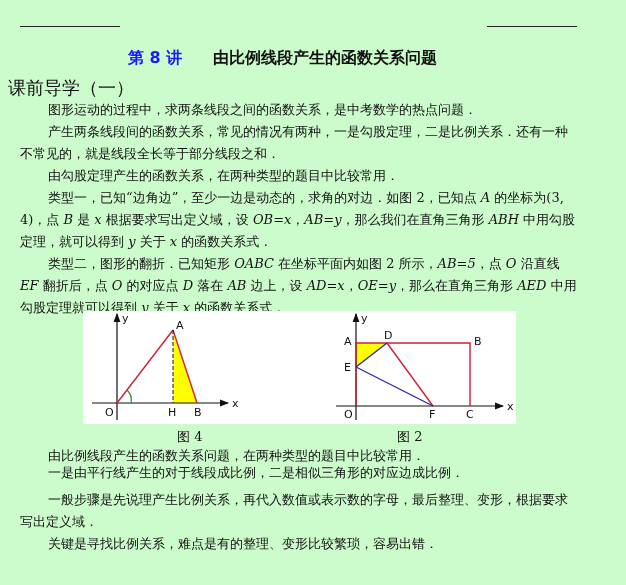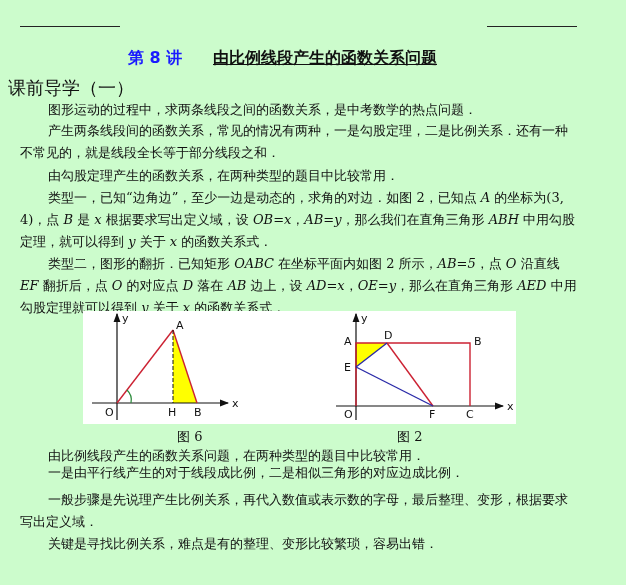--- a/index.html
+++ b/index.html
@@ -13,21 +13,21 @@
   }
   .rule { position: absolute; top: 26px; height: 1px; background: #222; }
   .rule.left { left: 20px; width: 100px; }
   .rule.right { left: 487px; width: 90px; }
   .title {
     position: absolute; top: 48px; left: 0; width: 626px;
     font-family: "DejaVu Sans", "Liberation Sans", sans-serif;
     font-weight: bold; font-size: 16px; white-space: nowrap;
   }
   .title .lecture { position: absolute; left: 128px; color: #1a1aff; }
-  .title .topic { position: absolute; left: 213px; color: #111; text-decoration: underline; }
+  .title .topic { position: absolute; left: 213px; color: #111; }
   .section-heading {
     position: absolute; top: 76px; left: 8px;
     font-family: "DejaVu Sans", "Liberation Sans", sans-serif;
     font-size: 18px; color: #111; white-space: nowrap;
   }
   .para {
     position: absolute; left: 20px; width: 560px;
     font-size: 13px; line-height: 22px; text-indent: 28px;
     margin: 0; white-space: normal;
   }
@@ -48,21 +48,21 @@
 <div class="rule right"></div>
 
 <div class="title">
   <span class="lecture">第 8 讲</span>
   <span class="topic">由比例线段产生的函数关系问题</span>
 </div>
 
 <div class="section-heading">课前导学（一）</div>
 
 <p class="para" style="top:99px;">图形运动的过程中，求两条线段之间的函数关系，是中考数学的热点问题．</p>
-<p class="para" style="top:121px;font-family:Liberation Mono, monospace;">产生两条线段间的函数关系，常见的情况有两种，一是勾股定理，二是比例关系．还有一种不常见的，就是线段全长等于部分线段之和．</p>
+<p class="para" style="top:121px;">产生两条线段间的函数关系，常见的情况有两种，一是勾股定理，二是比例关系．还有一种不常见的，就是线段全长等于部分线段之和．</p>
 <p class="para" style="top:165px;">由勾股定理产生的函数关系，在两种类型的题目中比较常用．</p>
 
 <p class="para" style="top:187px;"><span>类型一，已知“边角边”，至少一边是动态的，求角的对边．如图 2，已知点 </span><i>A</i><span> 的坐标为(3, 4)，点 </span><i>B</i><span> 是 </span><i>x</i><span> 根据要求写出定义域，设 </span><i>OB=x</i><span>，</span><i>AB=y</i><span>，那么我们在直角三角形 </span><i>ABH</i><span> 中用勾股定理，就可以得到 </span><i>y</i><span> 关于 </span><i>x</i><span> 的函数关系式．</span></p>
 
 <p class="para" style="top:253px;"><span>类型二，图形的翻折．已知矩形 </span><i>OABC</i><span> 在坐标平面内如图 2 所示，</span><i>AB=5</i><span>，点 </span><i>O</i><span> 沿直线 </span><i>EF</i><span> 翻折后，点 </span><i>O</i><span> 的对应点 </span><i>D</i><span> 落在 </span><i>AB</i><span> 边上，设 </span><i>AD=x</i><span>，</span><i>OE=y</i><span>，那么在直角三角形 </span><i>AED</i><span> 中用勾股定理就可以得到 </span><i>y</i><span> 关于 </span><i>x</i><span> 的函数关系式．</span></p>
 
 <div class="figure-panel">
   <svg width="433" height="113" viewBox="83 311 433 113">
     <defs>
       <marker id="arr" markerWidth="8" markerHeight="6" refX="7" refY="3" orient="auto">
@@ -100,19 +100,19 @@
       <text x="344" y="345">A</text>
       <text x="384" y="339">D</text>
       <text x="474" y="345">B</text>
       <text x="344" y="371">E</text>
       <text x="429" y="418">F</text>
       <text x="466" y="418">C</text>
     </g>
   </svg>
 </div>
 
-<div class="caption" style="left:177px;">图 6</div>
+<div class="caption" style="left:177px;">图 4</div>
 <div class="caption" style="left:397px;">图 2</div>
 
 <p class="para" style="top:445px;">由比例线段产生的函数关系问题，在两种类型的题目中比较常用．</p>
 <p class="para" style="top:462px;">一是由平行线产生的对于线段成比例，二是相似三角形的对应边成比例．</p>
 <p class="para" style="top:489px;">一般步骤是先说理产生比例关系，再代入数值或表示数的字母，最后整理、变形，根据要求写出定义域．</p>
 <p class="para" style="top:533px;">关键是寻找比例关系，难点是有的整理、变形比较繁琐，容易出错．</p>
 
 </body></html>

